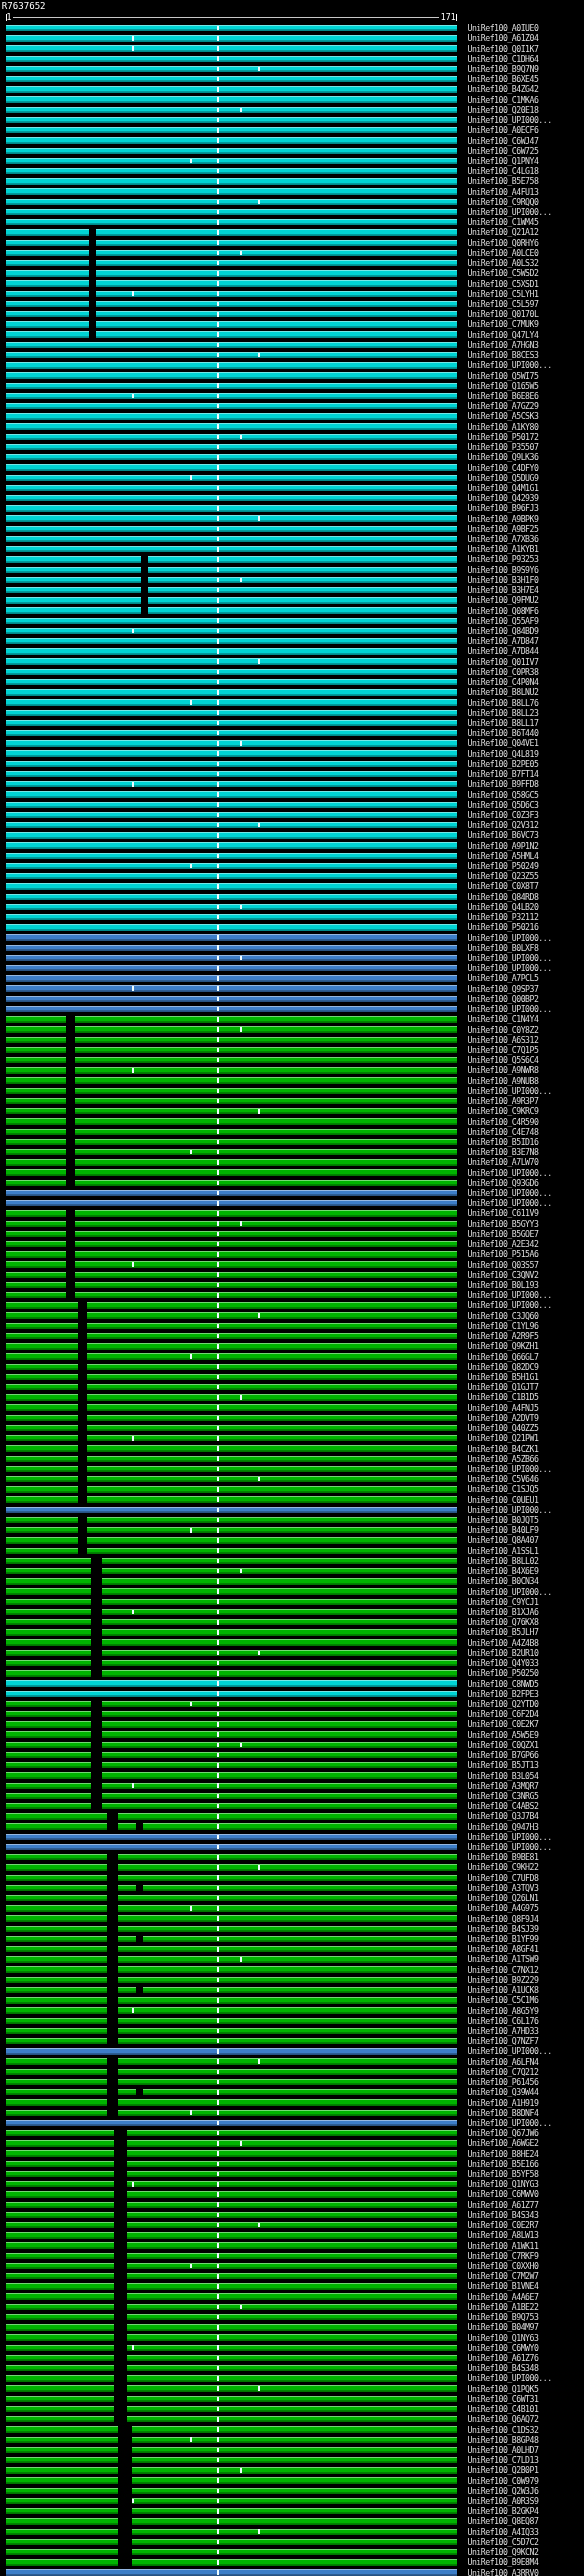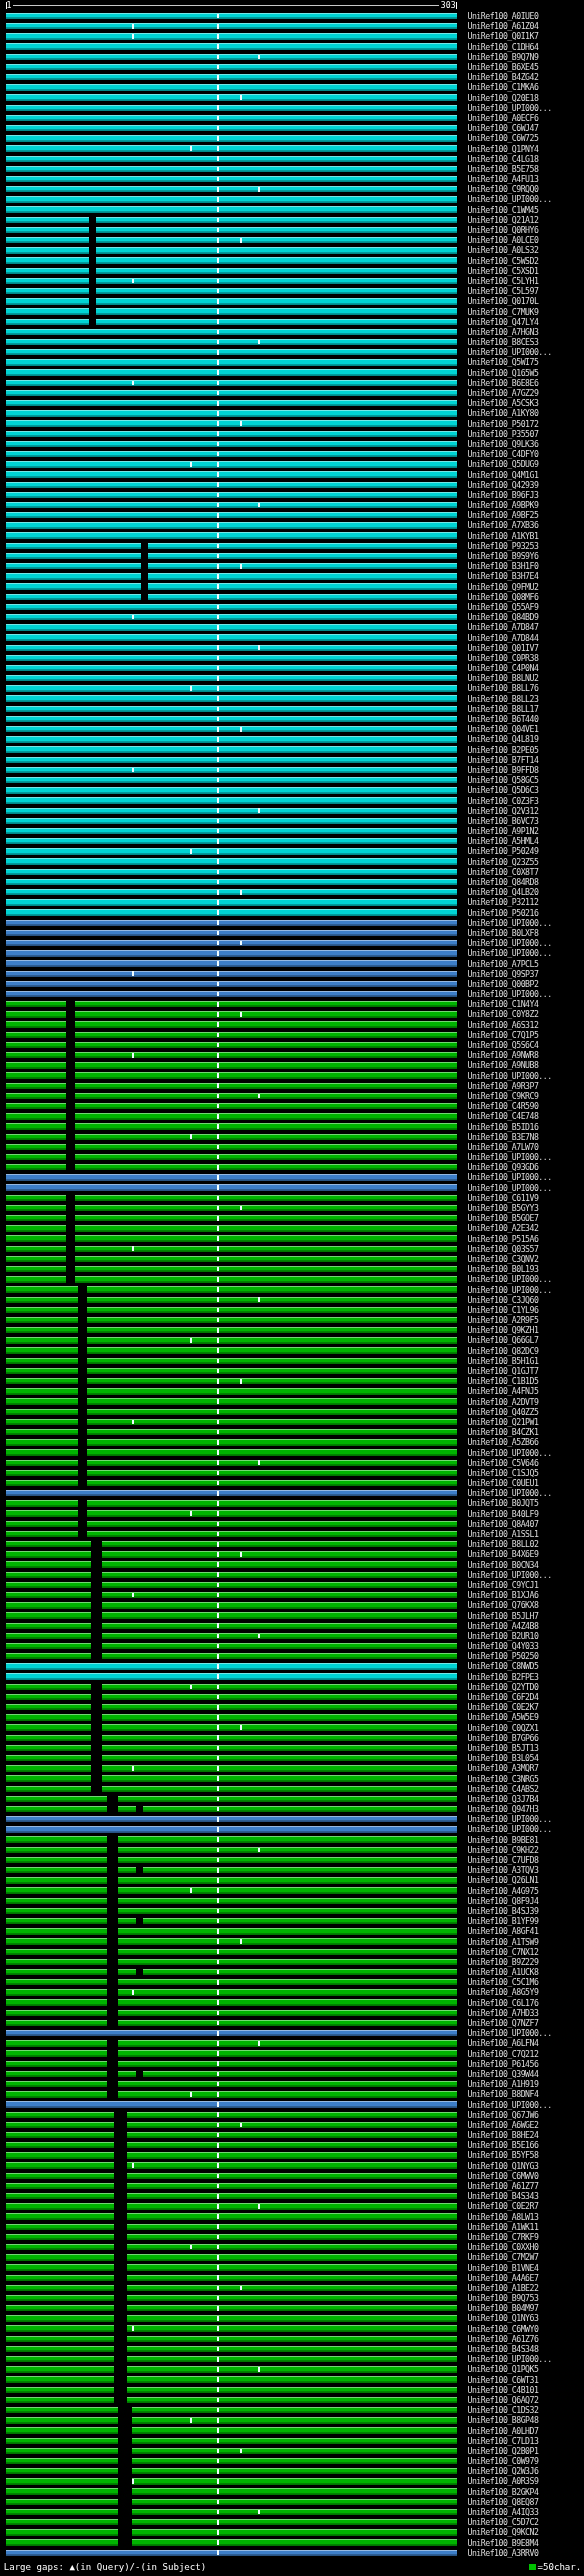--- a/index.html
+++ b/index.html
@@ -33,26 +33,27 @@
           padding:0 3.7px;box-sizing:border-box;font:9.1px "DejaVu Sans Mono",monospace;color:#fff;}
   .fright{display:flex;align-items:center;}
   .sq{display:inline-block;width:6.4px;height:6.4px;background:#00c000;margin-right:1.8px;}
 </style>
 </head>
 <body>
 
 <div id="app">
 
 
+  <div class="qname">R7637652</div>
 
   <div class="scalerow">
     <span class="cap"></span>
     <span class="num">1</span>
     <span class="line"></span>
-    <span class="num">303</span>
+    <span class="num">171</span>
     <span class="cap"></span>
   </div>
 
   <div id="hits">
       <div class="row">
         <div class="plot">
           <div class="bar" style="left: 0px; width: 100%; background: rgb(0, 212, 212);">
             <span class="mark" style="left: 47%;"></span>
           </div>
         </div>
@@ -2269,22 +2270,15 @@
       <div class="row">
         <div class="plot">
           <div class="bar" style="left: 0px; width: 100%; background: rgb(61, 126, 200);">
             <span class="mark" style="left: 47%;"></span>
           </div>
         </div>
         <div class="lbl">UniRef100_A3RRV0</div>
       </div>
     </div>
 
-  <div class="footer">
-    <span>Large gaps: ▲(in Query)/-(in Subject)</span>
-    <span class="fright">
-      <span class="sq"></span>
-      <span>=50char.</span>
-    </span>
-  </div>
 
 </div>
 
 
 </body></html>

